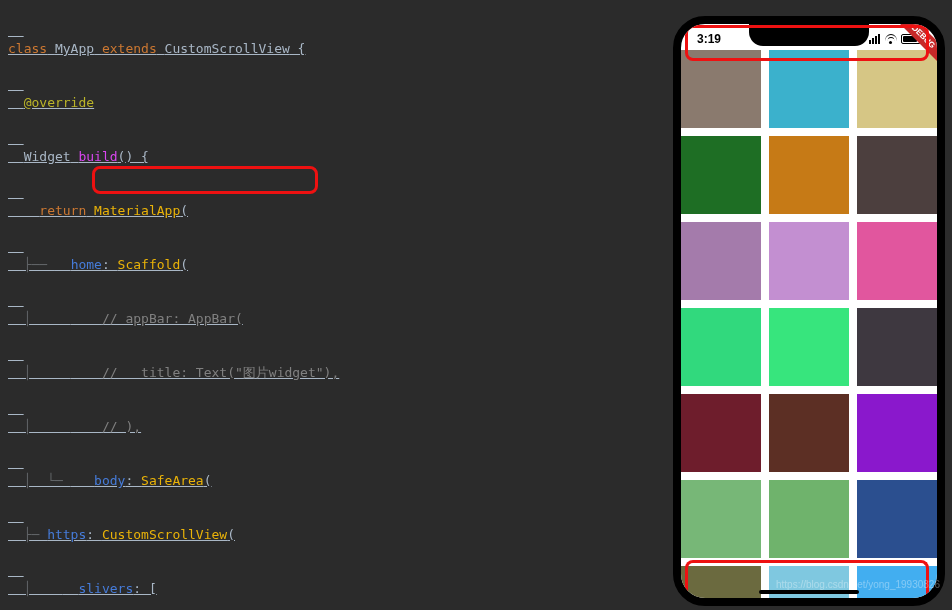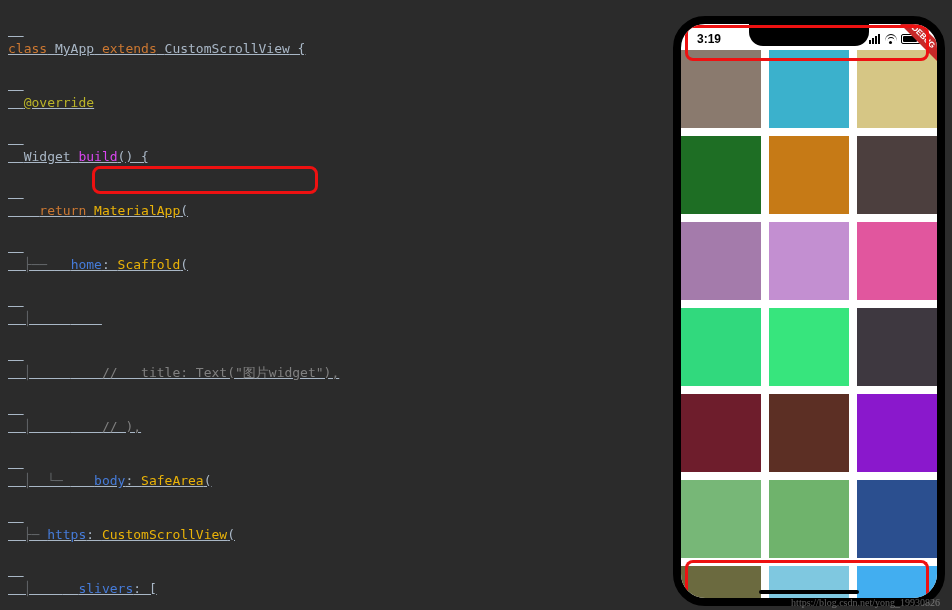--- a/index.html
+++ b/index.html
@@ -151,37 +151,37 @@
     border: 3px solid #e11;
     border-top-left-radius: 8px;
     border-top-right-radius: 8px;
     border-bottom: none;
     pointer-events: none;
     z-index: 10;
   }
 
   .watermark {
     position: absolute;
-    right: 12px; bottom: 2px;
+    right: 12px; bottom: 20px;
     color: rgba(255,255,255,0.35);
     font-size: 10px;
-    font-family: Liberation Serif, serif;
+    font-family: Liberation Sans, sans-serif;
     z-index: 20;
   }
 </style>
 </head>
 <body>
 
 <div class="editor">
   <div class="line"><span class="kw">class</span><span> </span><span class="ident">MyApp</span><span> </span><span class="kw">extends</span><span> </span><span class="ident">CustomScrollView</span><span class="punc"> {</span></div>
   <div class="line"><span>  </span><span class="meta">@override</span></div>
   <div class="line"><span>  </span><span class="ident">Widget</span><span> </span><span class="fn">build</span><span class="punc">(</span><span class="punc">) {</span></div>
   <div class="line"><span>    </span><span class="kw">return</span><span> </span><span class="call">MaterialApp</span><span class="punc">(</span></div>
   <div class="line"><span class="gutter-guide">  ├── </span><span>  </span><span class="argn">home</span><span class="punc">: </span><span class="call">Scaffold</span><span class="punc">(</span></div>
-  <div class="line"><span class="gutter-guide">  │     </span><span>    </span></div>
+  <div class="line"><span class="gutter-guide">  │     </span><span>    </span><span class="cmt">// appBar: AppBar(</span></div>
   <div class="line"><span class="gutter-guide">  │     </span><span>    </span><span class="cmt">//   title: Text("图片widget"),</span></div>
   <div class="line"><span class="gutter-guide">  │     </span><span>    </span><span class="cmt">// ),</span></div>
   <div class="line"><span class="gutter-guide">  │  └─ </span><span>   </span><span class="argn">body</span><span class="punc">: </span><span class="call">SafeArea</span><span class="punc">(</span></div>
   <div class="line"><span class="gutter-guide">  ├─ </span><span class="argn">https</span><span class="punc">: </span><span class="call">CustomScrollView</span><span class="punc">(</span></div>
   <div class="line"><span class="gutter-guide">  │    </span><span>  </span><span class="argn">slivers</span><span class="punc">: [</span></div>
   
   
   
   
   

